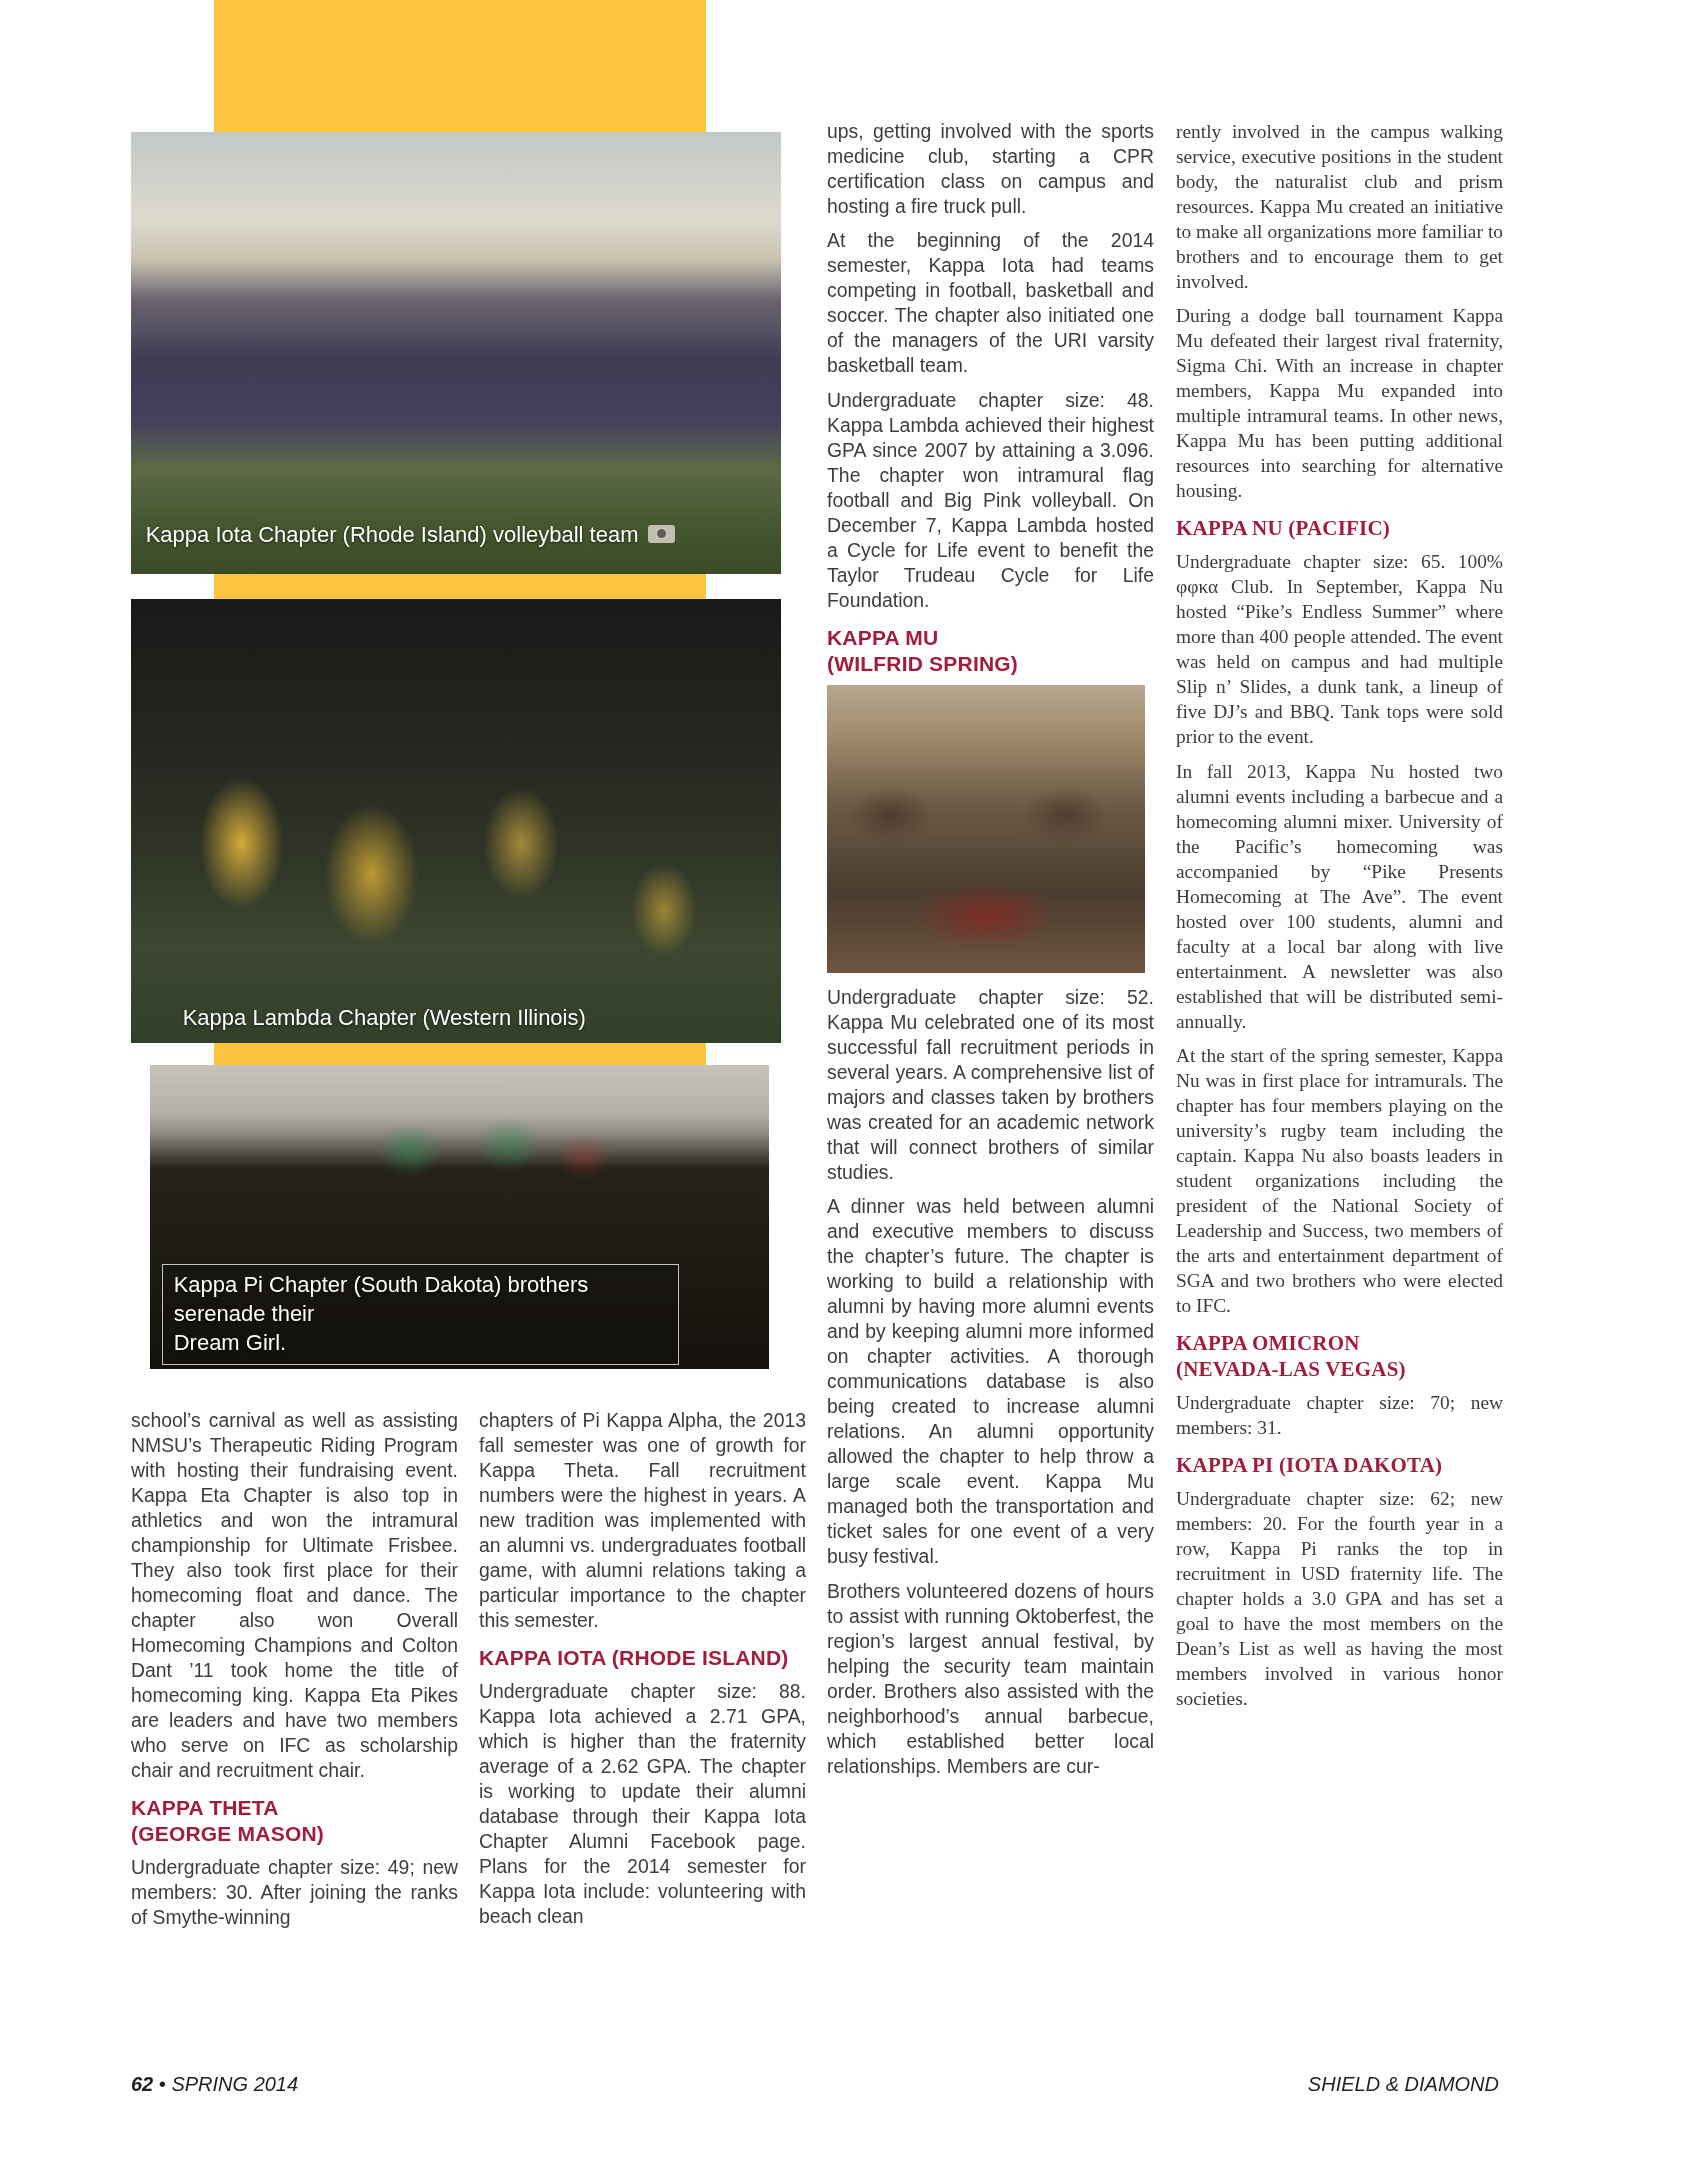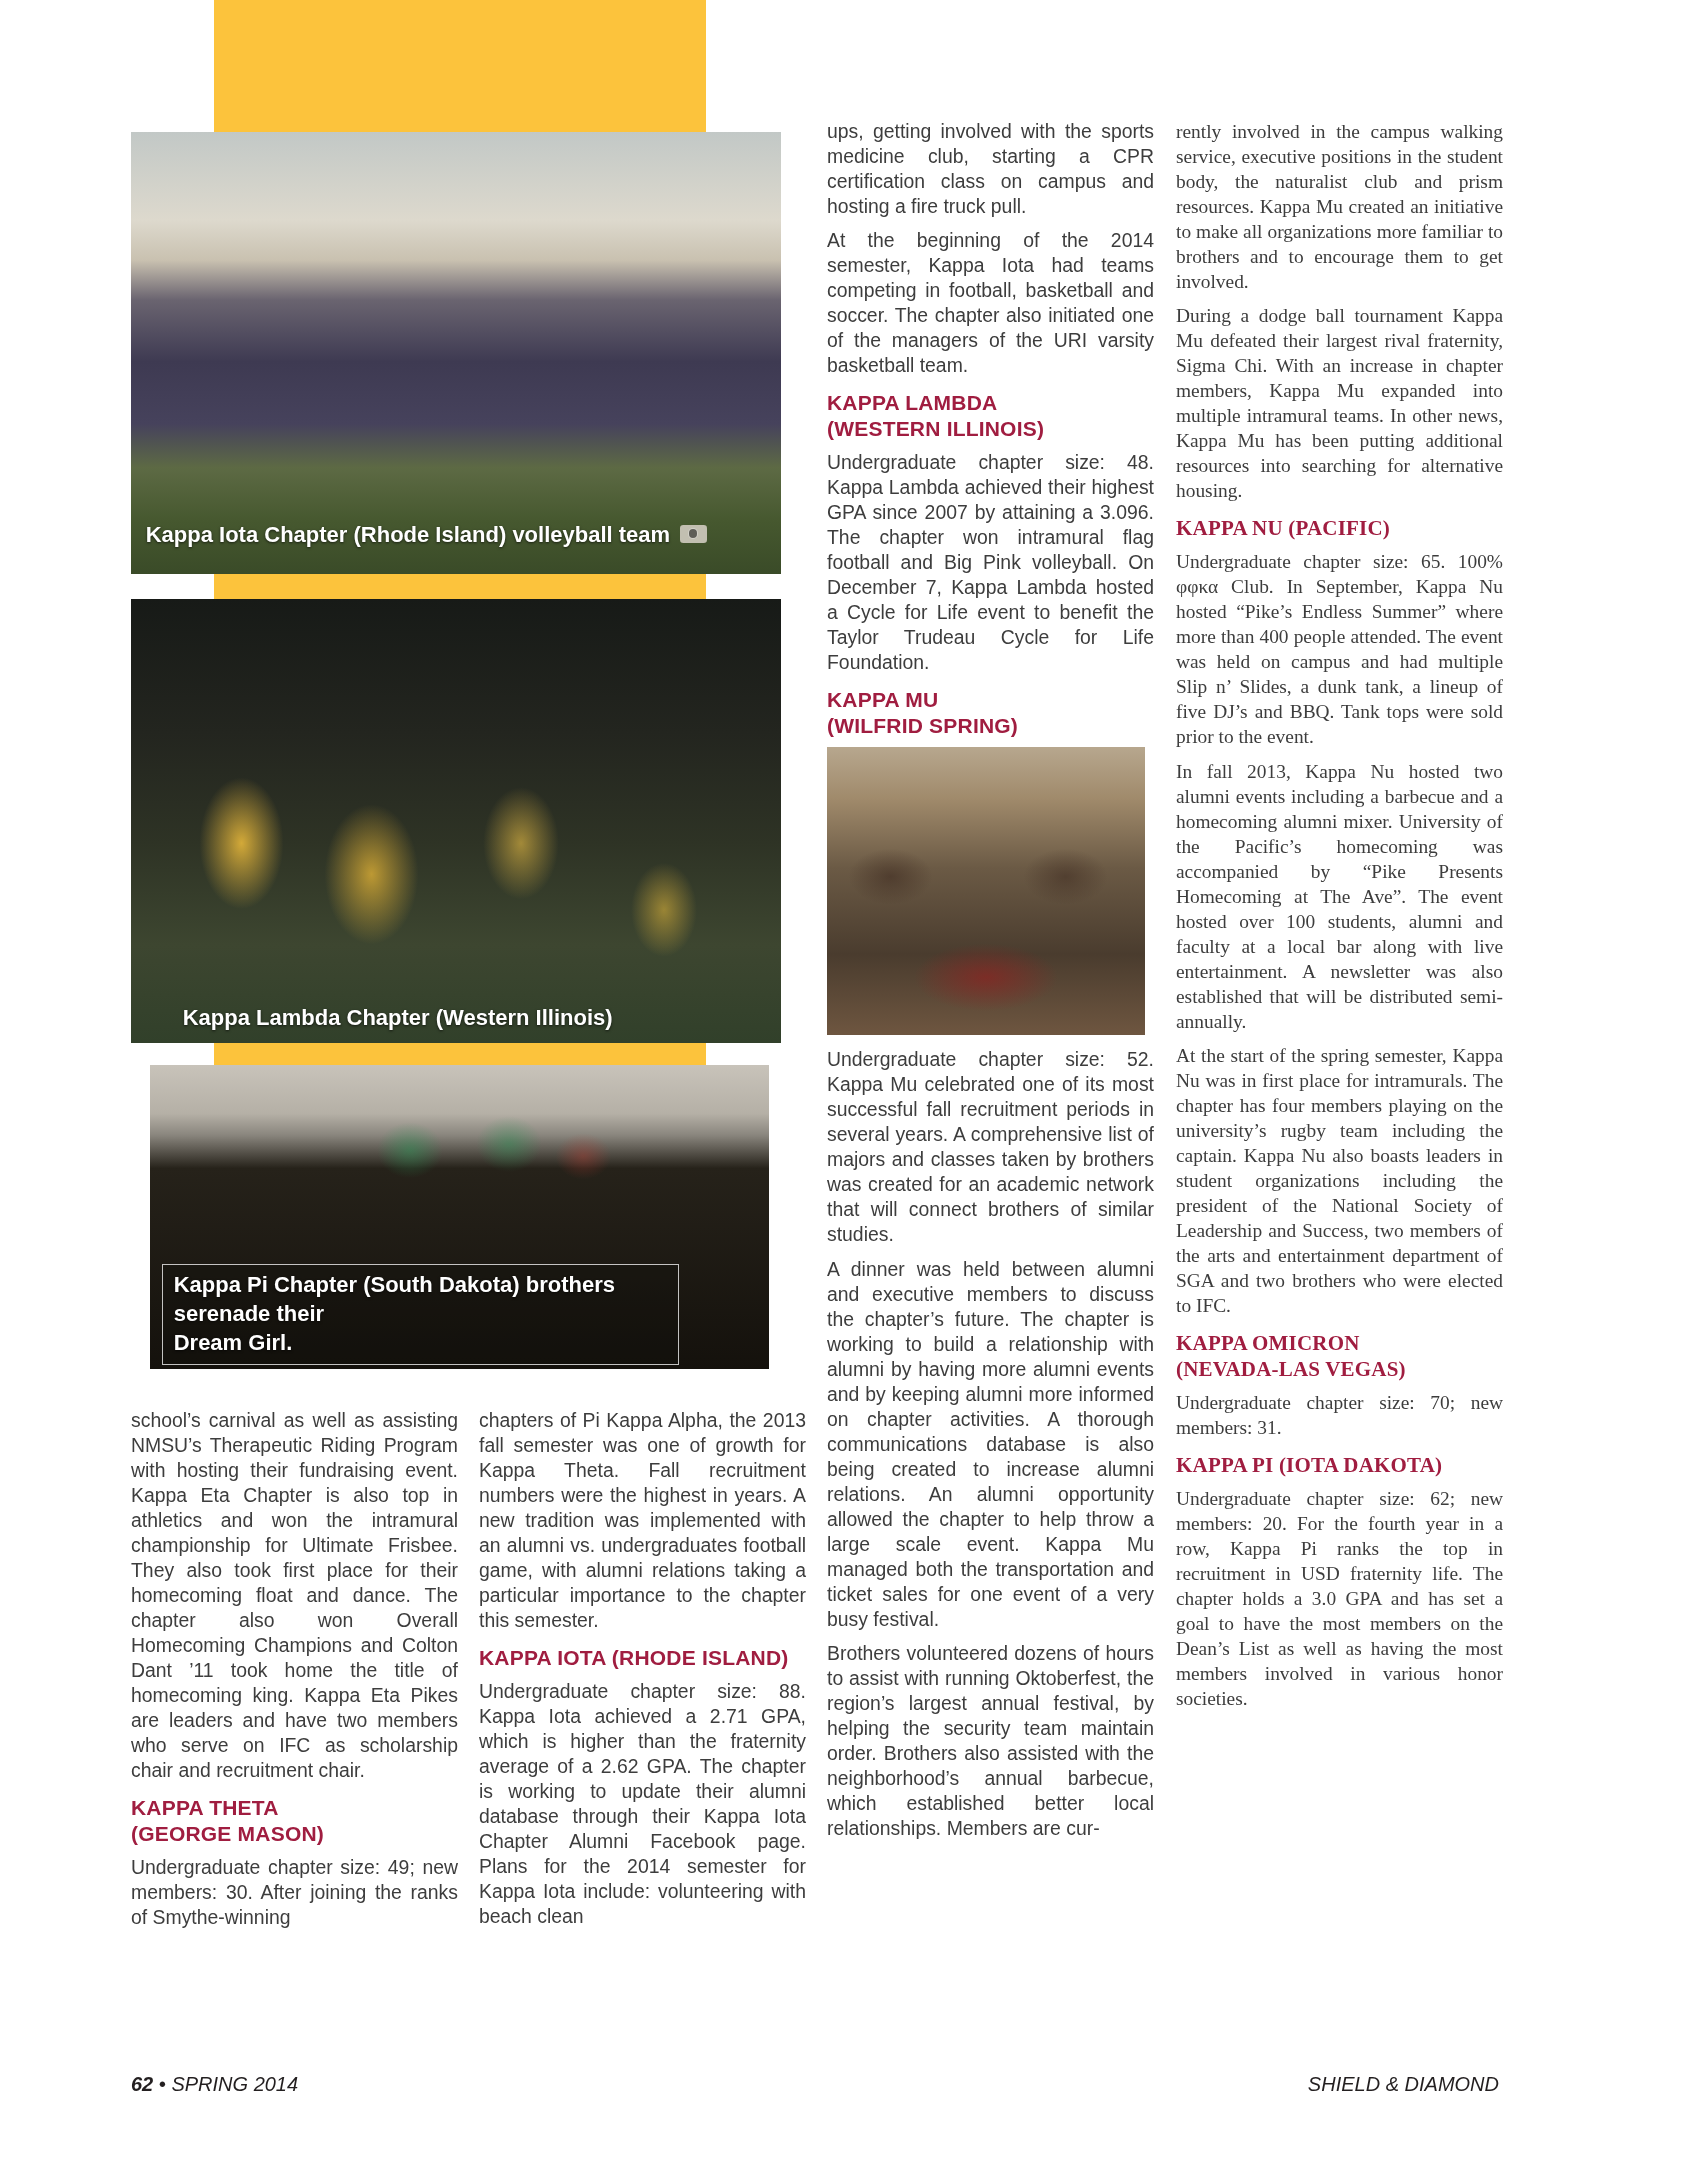--- a/index.html
+++ b/index.html
@@ -22,21 +22,21 @@
       radial-gradient(47px 40px at 42% 28%,rgba(45,145,85,.5),transparent 70%),
       radial-gradient(47px 40px at 58% 26%,rgba(45,145,85,.45),transparent 70%),
       radial-gradient(40px 33px at 70% 30%,rgba(180,60,50,.4),transparent 70%),
       linear-gradient(180deg,#c8c3ba 0%,#b5b0a6 16%,#8a867e 23%,#26221a 34%,#14110c 100%);}
   .photo-kappamu{width:318px;height:288px;margin:4px 0 12px 0;position:relative;
     background:
       radial-gradient(100px 47px at 50% 80%,rgba(150,30,30,.6),transparent 72%),
       radial-gradient(60px 40px at 20% 45%,rgba(60,40,30,.55),transparent 70%),
       radial-gradient(60px 40px at 75% 45%,rgba(60,40,30,.5),transparent 70%),
       linear-gradient(180deg,#b7a78e 0%,#a08a6b 18%,#6b5a45 42%,#4a3c2e 72%,#6e5640 100%);}
-  .caption{position:absolute;color:#ffffff;font-weight:bold;font-size:22px;line-height:29px;
+  .caption{position:absolute;color:#ffffff;font-weight:normal;font-size:22px;line-height:29px;
            text-shadow:0 1.3px 2.7px rgba(0,0,0,.65);white-space:nowrap;}
   .cap1{left:14.7px;bottom:25.4px;}
   .cap2{left:14.7px;bottom:10.7px;white-space:normal;width:602px;margin-left:37px;}
   .cap3{left:12px;bottom:4px;width:494px;white-space:normal;
         border:1.3px solid rgba(255,255,255,.75);background:rgba(15,13,10,.28);
         padding:5.4px 10.7px 6.7px 10.7px;}
   .cam{display:inline-block;vertical-align:middle;margin-left:9.4px;width:27px;height:18px;
        background:rgba(208,203,192,.9);border-radius:3.3px;position:relative;top:-2px;}
   .cam .lens{position:absolute;left:8px;top:3.3px;width:10.7px;height:10.7px;border-radius:50%;
        background:rgba(90,88,82,.95);border:1.3px solid rgba(240,238,230,.8);box-sizing:border-box;}
@@ -93,24 +93,20 @@
     <p>chapters of Pi Kappa Alpha, the 2013 fall semester was one of growth for Kappa Theta. Fall recruitment numbers were the highest in years. A new tradition was implemented with an alumni vs. undergraduates football game, with alumni relations taking a particular importance to the chapter this semester.</p>
     <div class="chead">
       <span>KAPPA IOTA (RHODE ISLAND)</span>
     </div>
     <p>Undergraduate chapter size: 88. Kappa Iota achieved a 2.71 GPA, which is higher than the fraternity average of a 2.62 GPA. The chapter is working to update their alumni database through their Kappa Iota Chapter Alumni Facebook page. Plans for the 2014 semester for Kappa Iota include: volunteering with beach clean</p>
   </div>
 
   <div class="col c3">
     <p>ups, getting involved with the sports medicine club, starting a CPR certification class on campus and hosting a fire truck pull.</p>
     <p>At the beginning of the 2014 semester, Kappa Iota had teams competing in football, basketball and soccer. The chapter also initiated one of the managers of the URI varsity basketball team.</p>
-    <div class="chead">
-      <span>KAPPA LAMBDA</span>
-      <span>(WESTERN ILLINOIS)</span>
-    </div>
     <p>Undergraduate chapter size: 48. Kappa Lambda achieved their highest GPA since 2007 by attaining a 3.096. The chapter won intramural flag football and Big Pink volleyball. On December 7, Kappa Lambda hosted a Cycle for Life event to benefit the Taylor Trudeau Cycle for Life Foundation.</p>
     <div class="chead">
       <span>KAPPA MU</span>
       <span>(WILFRID SPRING)</span>
     </div>
     <div class="photo-kappamu"></div>
     <p>Undergraduate chapter size: 52. Kappa Mu celebrated one of its most successful fall recruitment periods in several years. A comprehensive list of majors and classes taken by brothers was created for an academic network that will connect brothers of similar studies.</p>
     <p>A dinner was held between alumni and executive members to discuss the chapter’s future. The chapter is working to build a relationship with alumni by having more alumni events and by keeping alumni more informed on chapter activities. A thorough communications database is also being created to increase alumni relations. An alumni opportunity allowed the chapter to help throw a large scale event. Kappa Mu managed both the transportation and ticket sales for one event of a very busy festival.</p>
     <p>Brothers volunteered dozens of hours to assist with running Oktoberfest, the region’s largest annual festival, by helping the security team maintain order. Brothers also assisted with the neighborhood’s annual barbecue, which established better local relationships. Members are cur-</p>
   </div>

